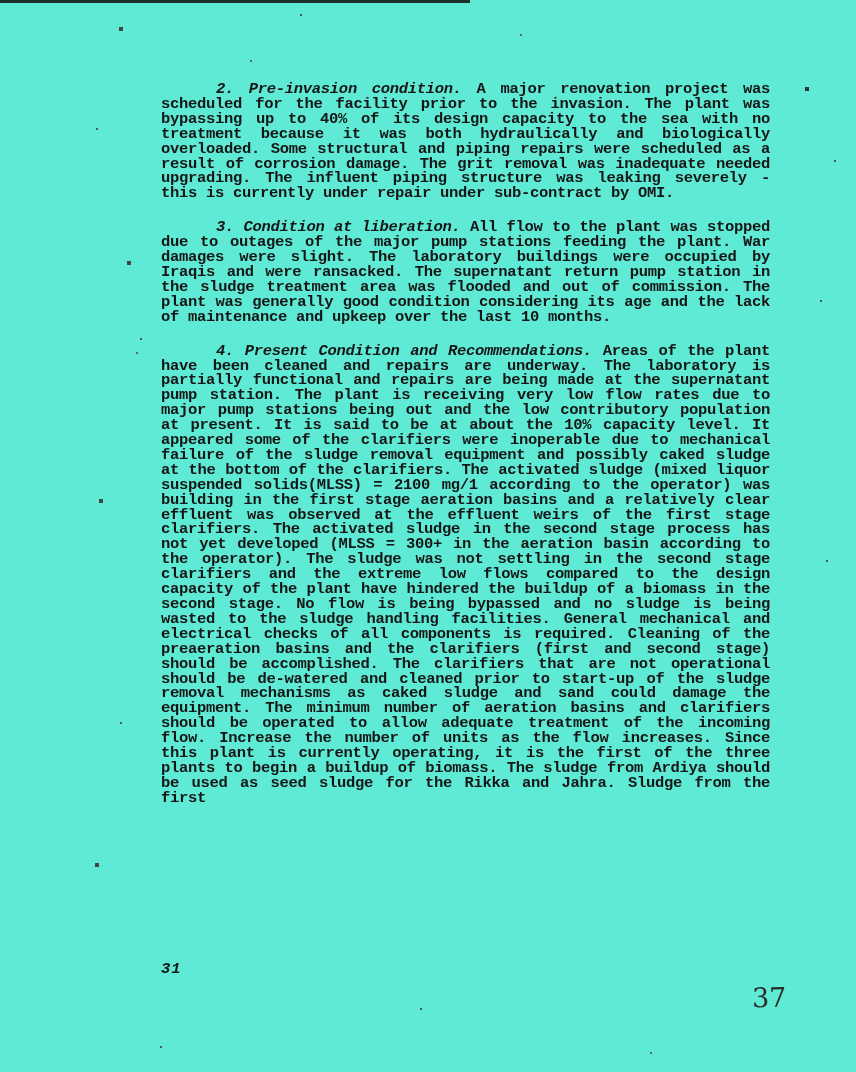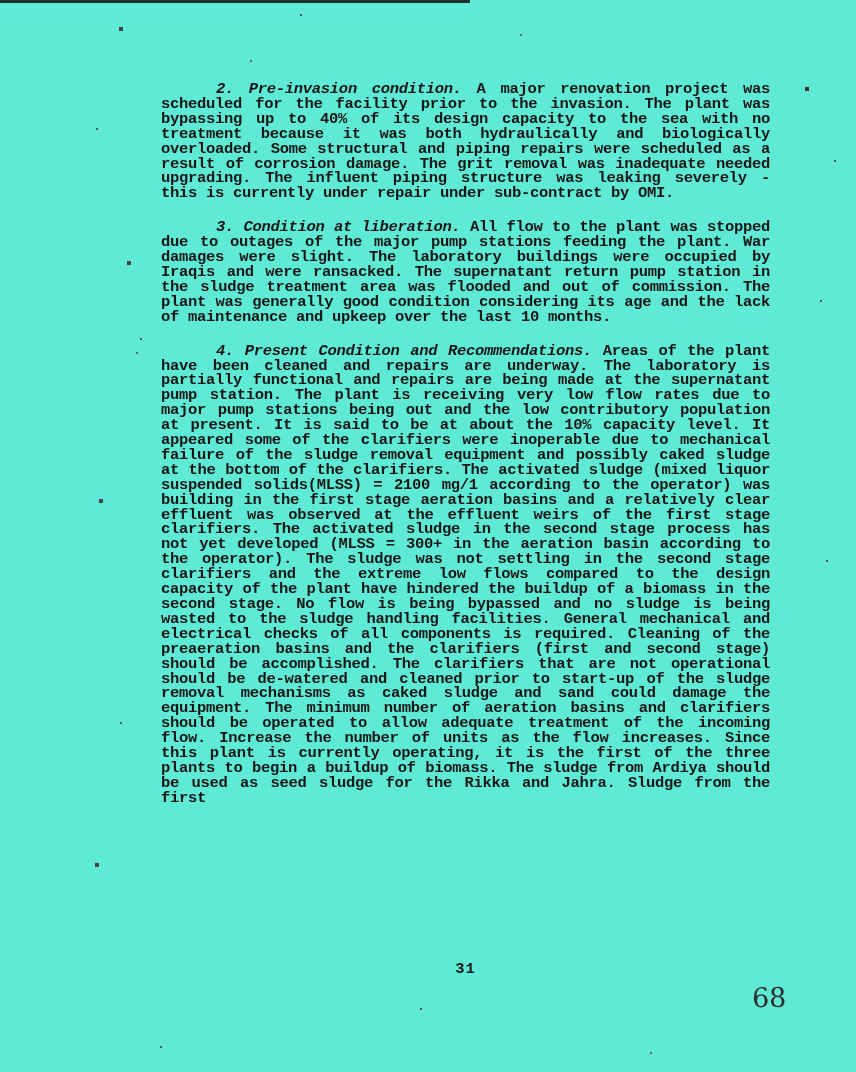--- a/index.html
+++ b/index.html
@@ -69,24 +69,24 @@
     text-indent: 55px;
   }
   .para-num, .para-title {
     font-style: italic;
   }
   .page-number {
     position: absolute;
     left: 161px;
     width: 609px;
     top: 960px;
-    text-align: center;
     font-size: 15.5px;
     font-weight: 700;
     letter-spacing: 1px;
+    font-style: italic;
   }
   .hand-number {
     position: absolute;
     left: 752px;
     top: 982px;
     font-family: "DejaVu Serif", serif;
     font-size: 27px;
     font-weight: 400;
     color: #2b2b2b;
     transform: rotate(-1deg);
@@ -105,15 +105,15 @@
     <p class="para"><span class="para-num">2.</span> <span class="para-title">Pre-invasion condition.</span>  <span class="para-body">A major renovation project was scheduled for the facility prior to the invasion.  The plant was bypassing up to 40% of its design capacity to the sea with no treatment because it was both hydraulically and biologically overloaded.  Some structural and piping repairs were scheduled as a result of corrosion damage.  The grit removal was inadequate needed upgrading.  The influent piping structure was leaking severely - this is currently under repair under sub-contract by OMI.</span></p>
 
     <p class="para"><span class="para-num">3.</span> <span class="para-title">Condition at liberation.</span>  <span class="para-body">All flow to the plant was stopped due to outages of the major pump stations feeding the plant.  War damages were slight.  The laboratory buildings were occupied by Iraqis and were ransacked.  The supernatant return pump station in the sludge treatment area was flooded and out of commission.  The plant was generally good condition considering its age and the lack of maintenance and upkeep over the last 10 months.</span></p>
 
     <p class="para"><span class="para-num">4.</span> <span class="para-title">Present Condition and Recommendations.</span>  <span class="para-body">Areas of the plant have been cleaned and repairs are underway.  The laboratory is partially functional and repairs are being made at the supernatant pump station.  The plant is receiving very low flow rates due to major pump stations being out and the low contributory population at present.  It is said to be at about the 10% capacity level.  It appeared some of the clarifiers were inoperable due to mechanical failure of the sludge removal equipment and possibly caked sludge at the bottom of the clarifiers.  The activated sludge (mixed liquor suspended solids(MLSS) = 2100 mg/1 according to the operator) was building in the first stage aeration basins and a relatively clear effluent was observed at the effluent weirs of the first stage clarifiers.  The activated sludge in the second stage process has not yet developed (MLSS = 300+ in the aeration basin according to the operator).  The sludge was not settling in the second stage clarifiers and the extreme low flows compared to the design capacity of the plant have hindered the buildup of a biomass in the second stage.  No flow is being bypassed and no sludge is being wasted to the sludge handling facilities.  General mechanical and electrical checks of all components is required.  Cleaning of the preaeration basins and the clarifiers (first and second stage) should be accomplished.  The clarifiers that are not operational should be de-watered and cleaned prior to start-up of the sludge removal mechanisms as caked sludge and sand could damage the equipment.  The minimum number of aeration basins and clarifiers should be operated to allow adequate treatment of the incoming flow.  Increase the number of units as the flow increases.  Since this plant is currently operating, it is the first of the three plants to begin a buildup of biomass.  The sludge from Ardiya should be used as seed sludge for the Rikka and Jahra.  Sludge from the first</span></p>
 
   </div>
 
   <div class="page-number">31</div>
 
-  <div class="hand-number">68</div>
+  <div class="hand-number">37</div>
 
 </div>
 
 </body></html>

